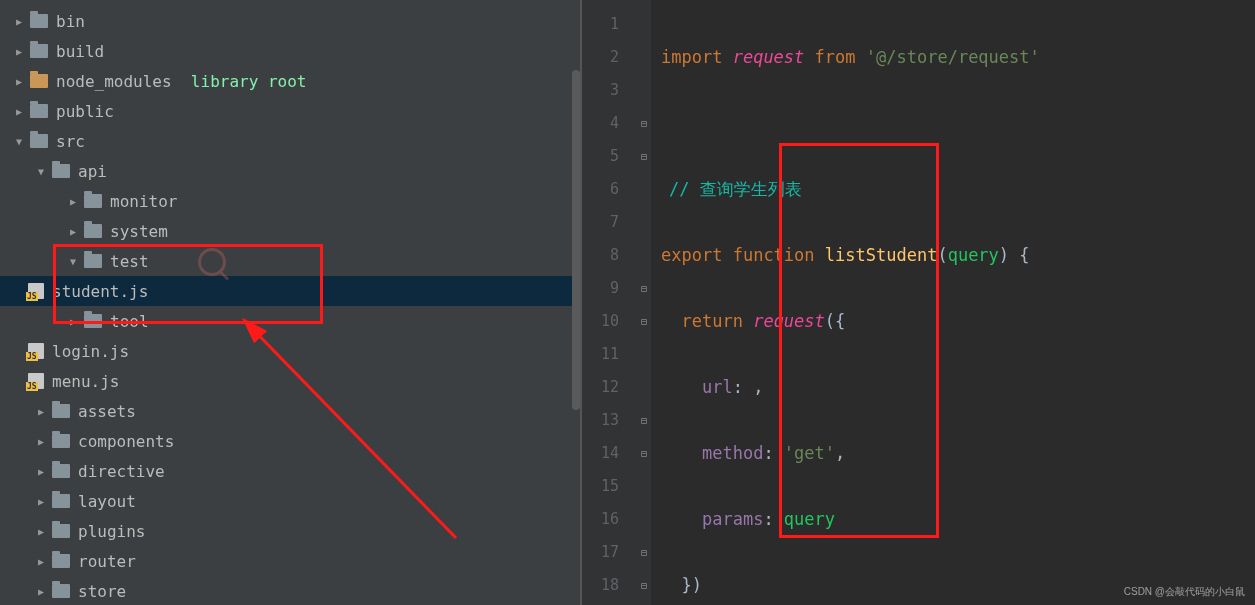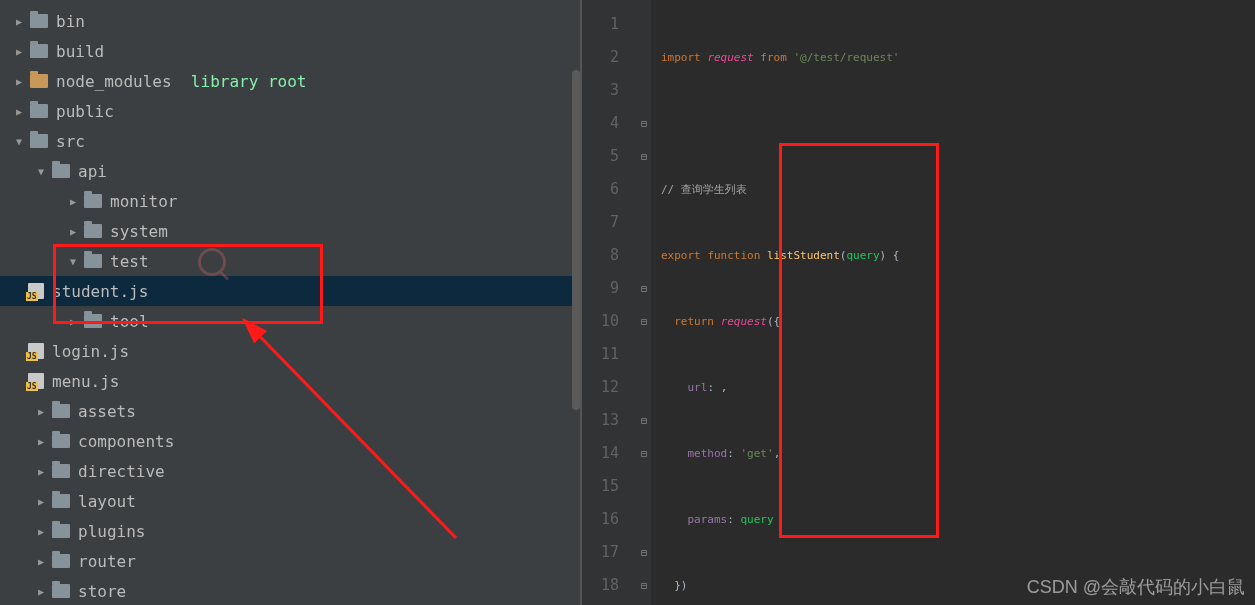--- a/index.html
+++ b/index.html
@@ -41,21 +41,21 @@
     background: #313335;
     padding-top: 8px;
     line-height: 33px;
     font-size: 10px;
     color: #888;
     text-align: center;
   }
   .code {
     flex:1;
     padding-top: 8px;
-    font-size: 11px;
+    font-size: 17px;
     line-height: 33px;
     white-space: pre;
     padding-left: 10px;
   }
   .ln { height: 33px; }
   .cl { height: 33px; display:flex; align-items:center; }
   .tree {
     padding-top: 6px;
     font-size: 16px;
   }
@@ -118,38 +118,38 @@
   .i1 { padding-left: 34px; }
   .i2 { padding-left: 66px; }
   .i3 { }
 
   
   .kw { color: #ec4899; font-style: italic;}
   .kw2 { color: #cc7832; }
   .fn { color: #ffc66d; }
   .str { color: #6a8759; }
   .strlink { color: #6a8759; text-decoration: underline wavy #666; }
-  .cmt { color: #a3a3a3; }
+  .cmt { color: #14b8a6; margin-left: 8px; }
   .ident { color: #9876aa; }
   .param { color: #22c55e; }
   .punct { color: #a9b7c6; }
   .plain { color: #a9b7c6; }
 
   
   .box1 {
     position: absolute;
     border: 3px solid #ff1a1a;
     pointer-events: none;
   }
   .watermark {
     position: absolute;
     right: 10px;
     bottom: 6px;
     color: rgba(230,230,230,0.6);
-    font-size: 18px;
+    font-size: 10px;
     font-family: sans-serif;
   }
   .scrollthumb {
     position:absolute;
     right:0;
     top:70px;
     width:8px;
     height:340px;
     background:#5a5a5a;
     border-radius:4px;
@@ -328,21 +328,21 @@
       <div class="ln"></div>
       <div class="ln"></div>
     <div class="ln">⊟</div>
       <div class="ln">⊟</div>
       <div class="ln"></div>
       <div class="ln"></div>
     <div class="ln">⊟</div>
       <div class="ln">⊟</div>
   </div>
   <div class="code">
-<div class="cl"><span class="kw2">import</span><span class="plain"> </span><span class="kw">request</span><span class="plain"> </span><span class="kw2">from</span><span class="plain"> </span><span class="str">'@/test/request'</span></div>
+<div class="cl"><span class="kw2">import</span><span class="plain"> </span><span class="kw">request</span><span class="plain"> </span><span class="kw2">from</span><span class="plain"> </span><span class="str">'@/store/request'</span></div>
 <div class="cl"></div>
 <div class="cl"><span class="cmt">// 查询学生列表</span></div>
 <div class="cl"><span class="kw2">export</span><span class="plain"> </span><span class="kw2">function</span><span class="plain"> </span><span class="fn">listStudent</span><span class="punct">(</span><span class="param">query</span><span class="punct">) {</span></div>
 <div class="cl"><span class="plain">  </span><span class="kw2">return</span><span class="plain"> </span><span class="kw">request</span><span class="punct">({</span></div>
 <div class="cl"><span class="plain">    </span><span class="ident">url</span><span class="punct">: </span><span class="punct">,</span></div>
 <div class="cl"><span class="plain">    </span><span class="ident">method</span><span class="punct">: </span><span class="str">'get'</span><span class="punct">,</span></div>
 <div class="cl"><span class="plain">    </span><span class="ident">params</span><span class="punct">: </span><span class="param">query</span></div>
 <div class="cl"><span class="plain">  </span><span class="punct">})</span></div>
 
 

